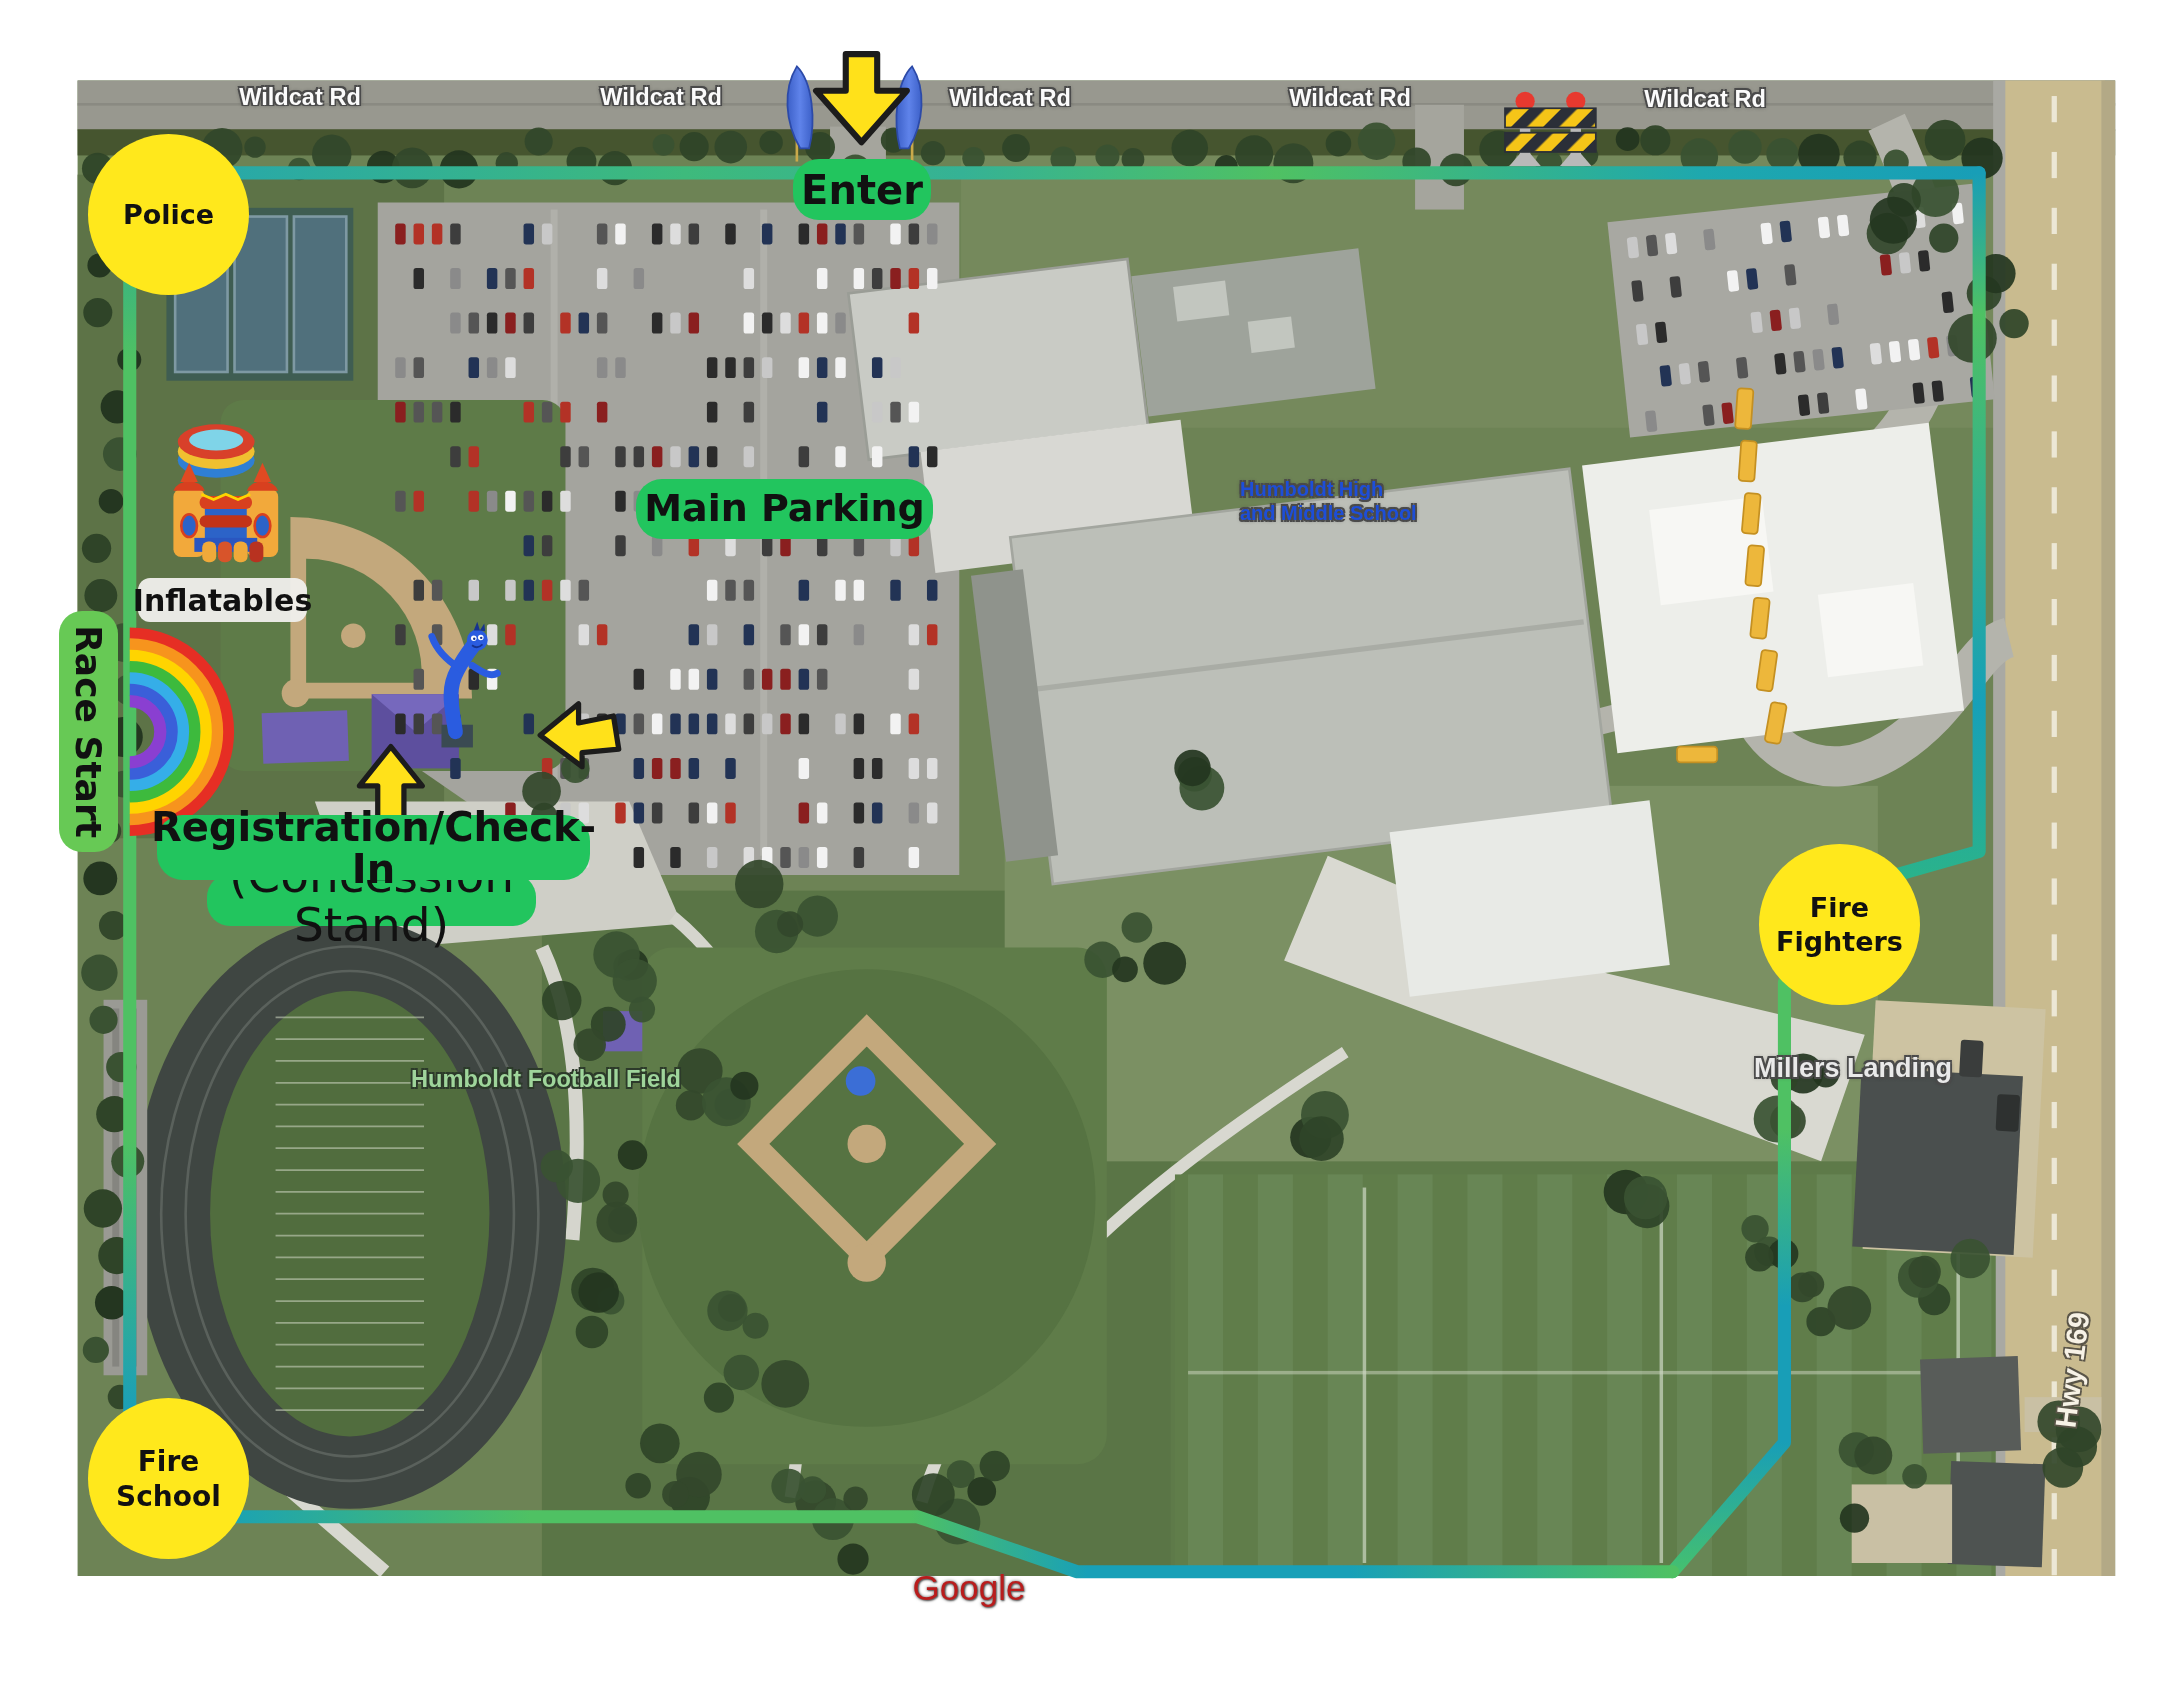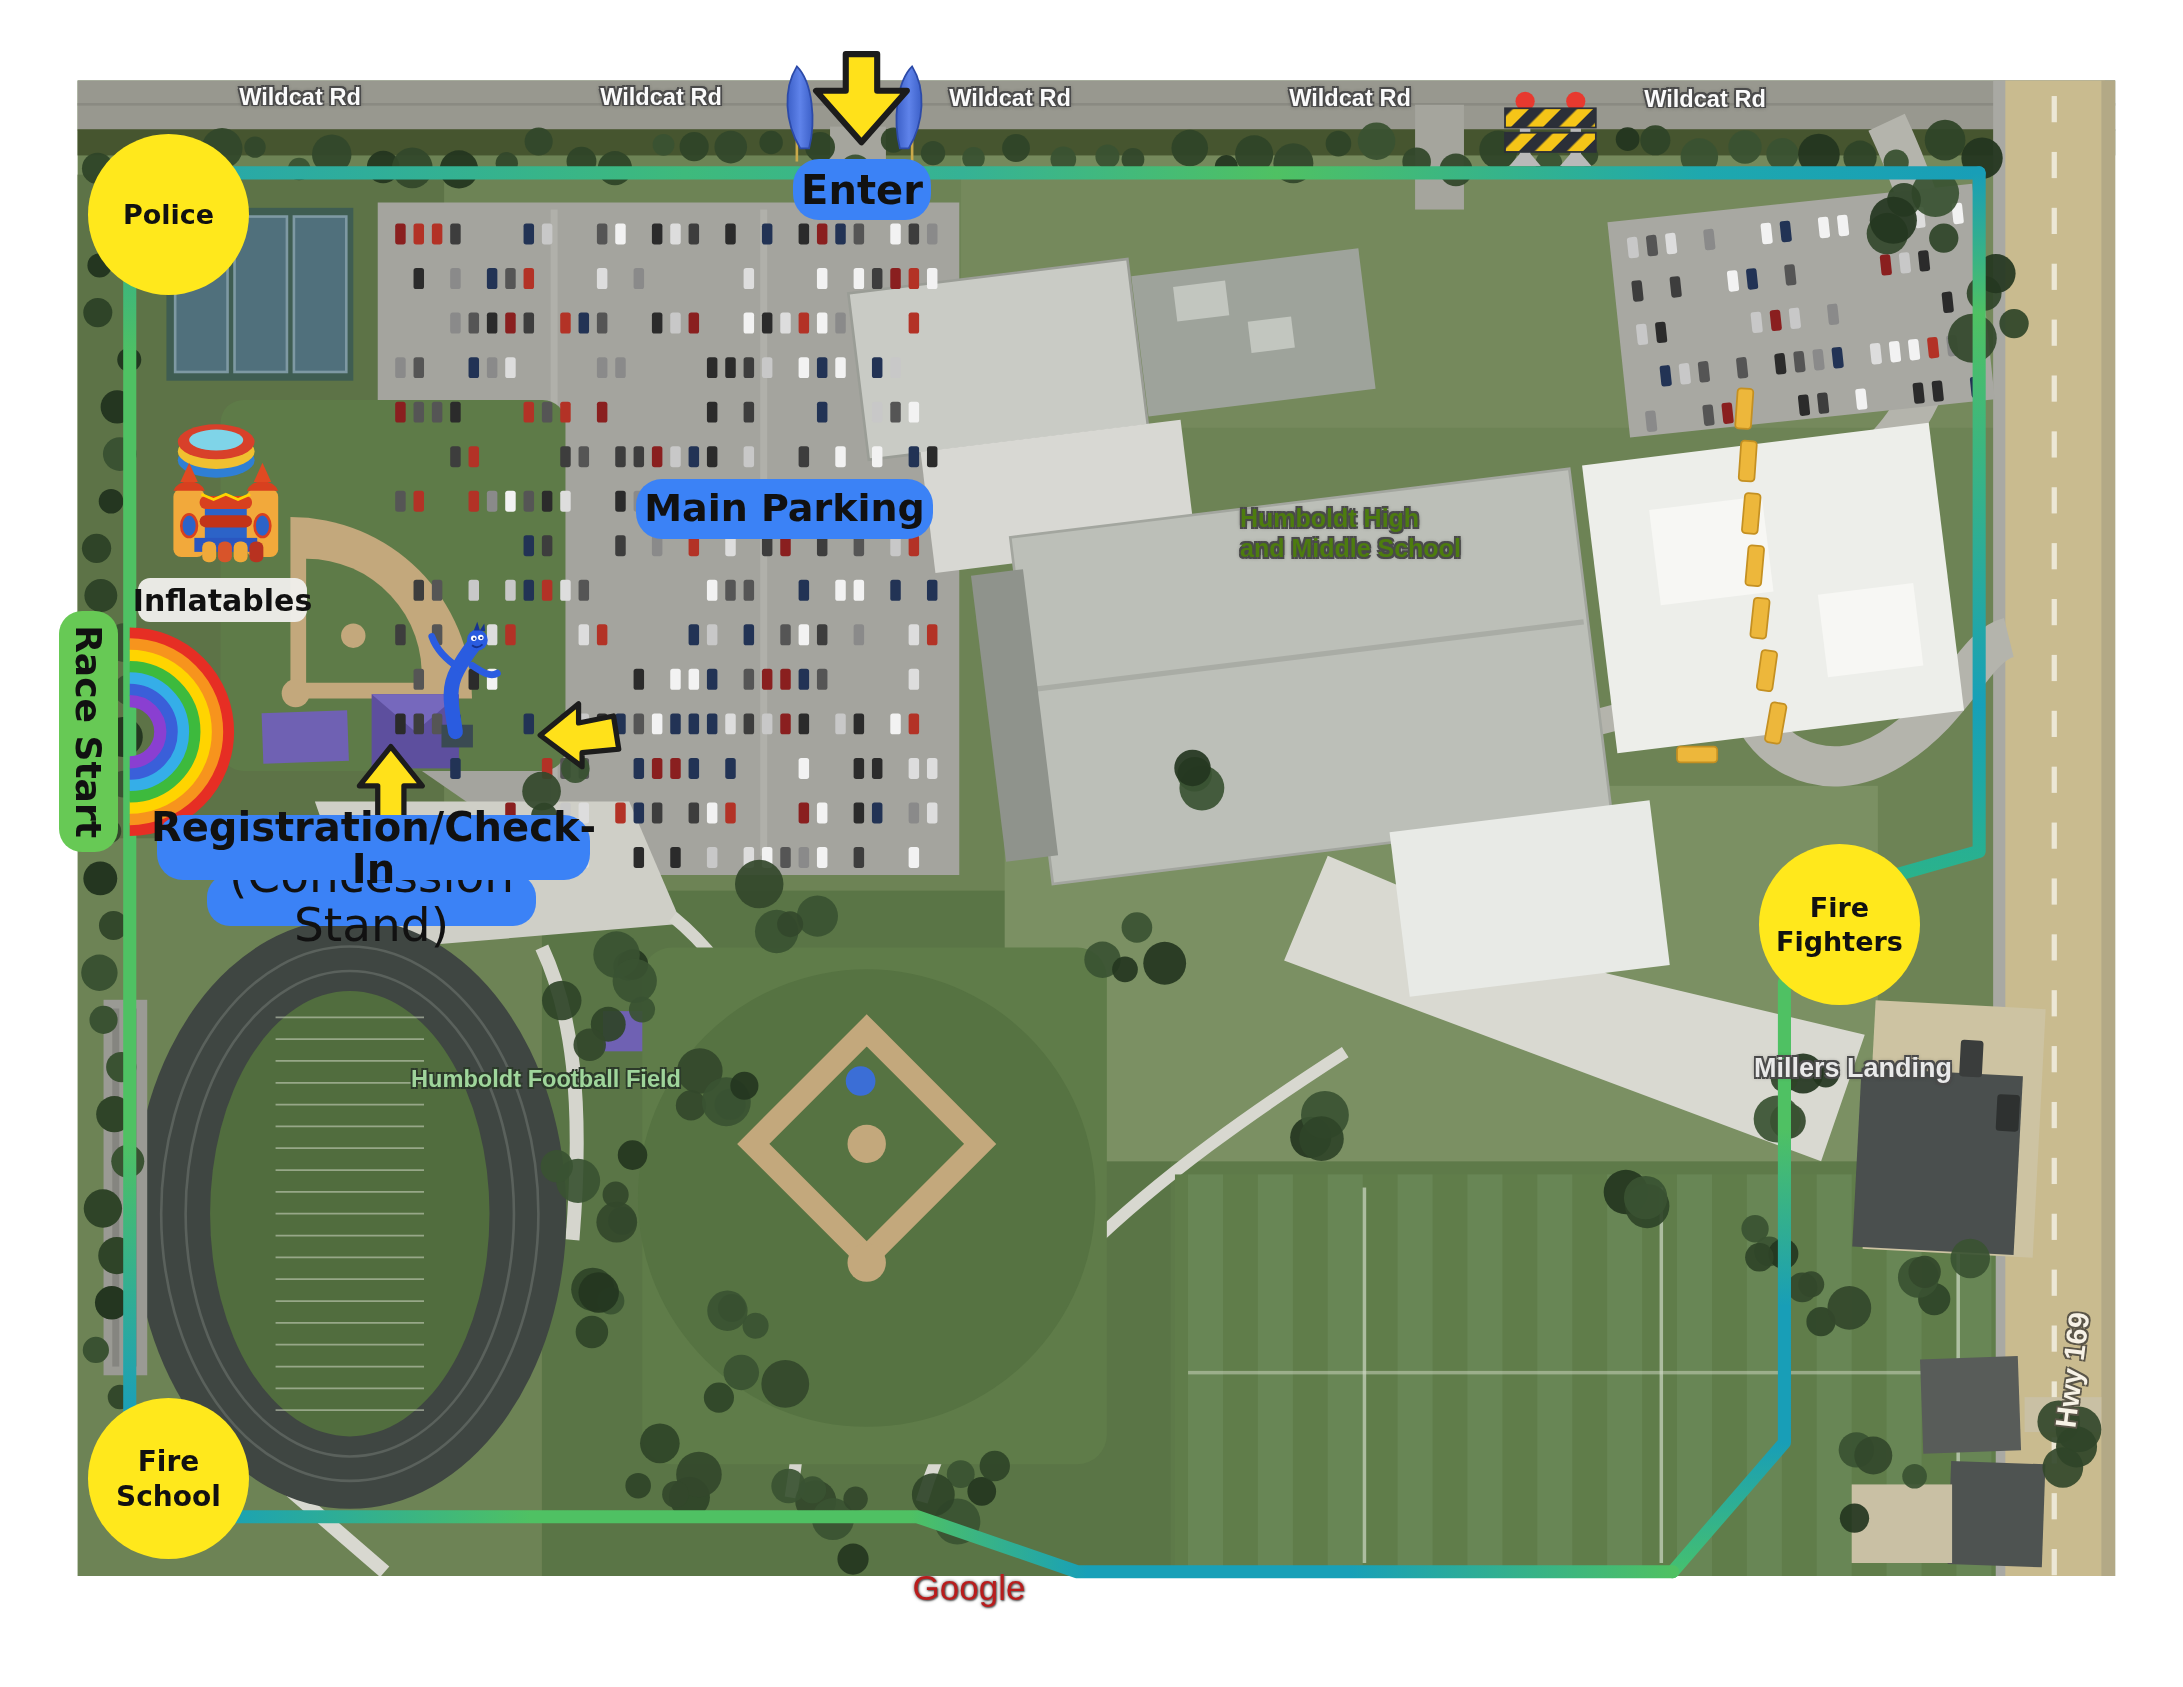--- a/index.html
+++ b/index.html
@@ -1,21 +1,21 @@
 <!DOCTYPE html>
 <html style="font-size:14px"><head>
 <meta charset="utf-8">
 <style>
   html,body{margin:0;padding:0;background:#ffffff;}
   body{width:2184px;height:1687px;font-family:"DejaVu Sans",sans-serif;}
   #stage{position:relative;width:2184px;height:1687px;background:#ffffff;overflow:hidden;padding-left:44px;}
   svg{position:absolute;left:0;top:0;}
 
   
-  .pill{position:absolute;background:#3b82f6;color:#111;display:flex;align-items:center;justify-content:center;
+  .pill{position:absolute;background:#22c55e;color:#111;display:flex;align-items:center;justify-content:center;
         font-weight:bold;border-radius:24.5px;text-align:center;line-height:1.05;}
   .pill.enter{left:793px;top:159px;width:138px;height:61px;font-size:40px;border-radius:26px;}
   .pill.main-parking{left:636px;top:479px;width:297px;height:60px;font-size:38px;border-radius:26px;}
   .pill.reg-title{left:157px;top:815px;width:433px;height:65px;font-size:40px;border-radius:26px;z-index:22;}
   .pill.reg-sub{left:207px;top:874px;width:329px;height:52px;font-size:47px;font-weight:normal;border-radius:23px;z-index:21;}
 
   
   .circle-marker{position:absolute;width:161px;height:161px;border-radius:50%;background:#FFE81C;color:#111;
         display:flex;flex-direction:column;align-items:center;justify-content:center;font-weight:bold;z-index:24;text-align:center;line-height:1.25;}
   .circle-marker.police{left:88px;top:134px;font-size:27px;}
@@ -27,21 +27,21 @@
   .inflatables-label{position:absolute;left:138px;top:578px;width:169px;height:44px;background:rgba(240,239,237,.95);
         border-radius:12.2px;color:#111;font-weight:bold;font-size:30px;display:flex;align-items:center;justify-content:center;z-index:22;}
   .race-start{position:absolute;left:59px;top:611px;width:59px;height:241px;background:#67C955;border-radius:23px;z-index:22;
         display:flex;align-items:center;justify-content:center;}
   .race-start span{transform:rotate(90deg);white-space:nowrap;font-weight:bold;font-size:36px;color:#111;}
 
   
   .map-label{position:absolute;font-family:"Liberation Sans",sans-serif;font-weight:bold;color:#fbfbfb;white-space:nowrap;z-index:18;
         text-shadow:-1.7px -1.7px 0 #4a4a4a,1.7px -1.7px 0 #4a4a4a,-1.7px 1.7px 0 #4a4a4a,1.7px 1.7px 0 #4a4a4a,0 0 4.4px #333;}
   .wildcat{font-size:23.6px;transform:translate(-50%,-50%);}
-  .school-label{left:1240px;top:504px;font-size:25px;line-height:1.18;color:#4d7c0f;}
+  .school-label{left:1240px;top:478px;font-size:20px;line-height:1.18;color:#1d4ed8;}
   .millers{left:1754px;top:1053px;font-size:27px;color:#e9e9e9;}
   .football{left:411px;top:1066px;font-size:23.6px;color:#9fd59b;
         text-shadow:-1.7px -1.7px 0 #2c3a2a,1.7px -1.7px 0 #2c3a2a,-1.7px 1.7px 0 #2c3a2a,1.7px 1.7px 0 #2c3a2a;}
   .hwy{left:2073px;top:1370px;font-size:29px;color:#f7f2e6;transform:translate(-50%,-50%) rotate(-83deg);
         text-shadow:-1.7px -1.7px 0 #5a5548,1.7px -1.7px 0 #5a5548,-1.7px 1.7px 0 #5a5548,1.7px 1.7px 0 #5a5548;}
   .google{left:969px;top:1588px;font-size:35px;font-weight:normal;color:#b91c1c;transform:translate(-50%,-50%);
         text-shadow:0 0 3.5px #666,0.9px 0.9px 1.7px #555;z-index:12;}
 </style>
 </head>
 <body>

